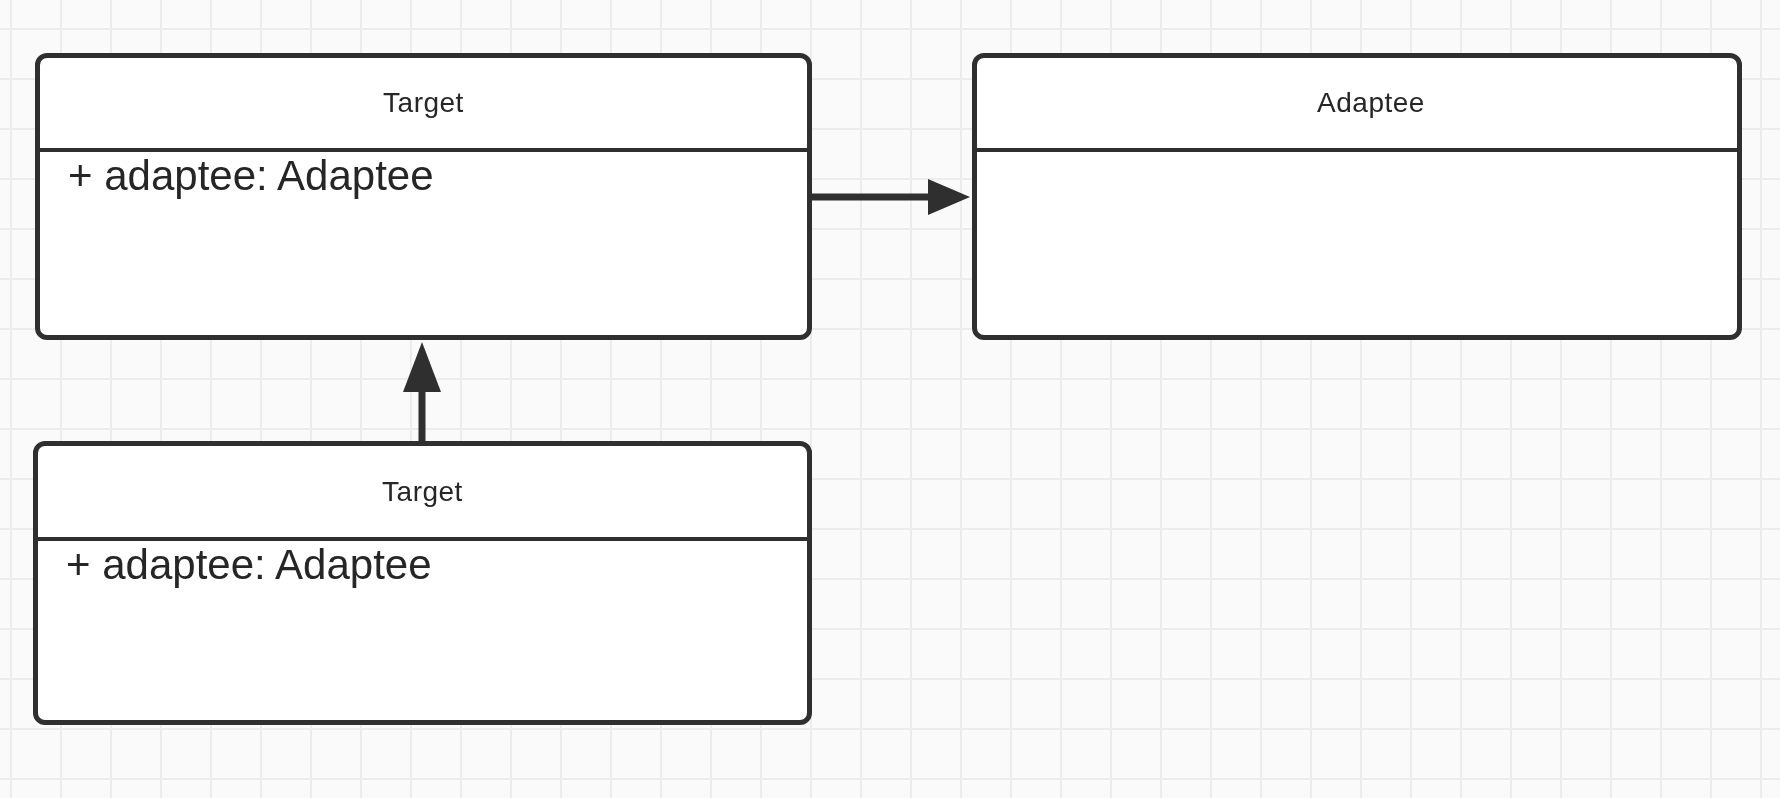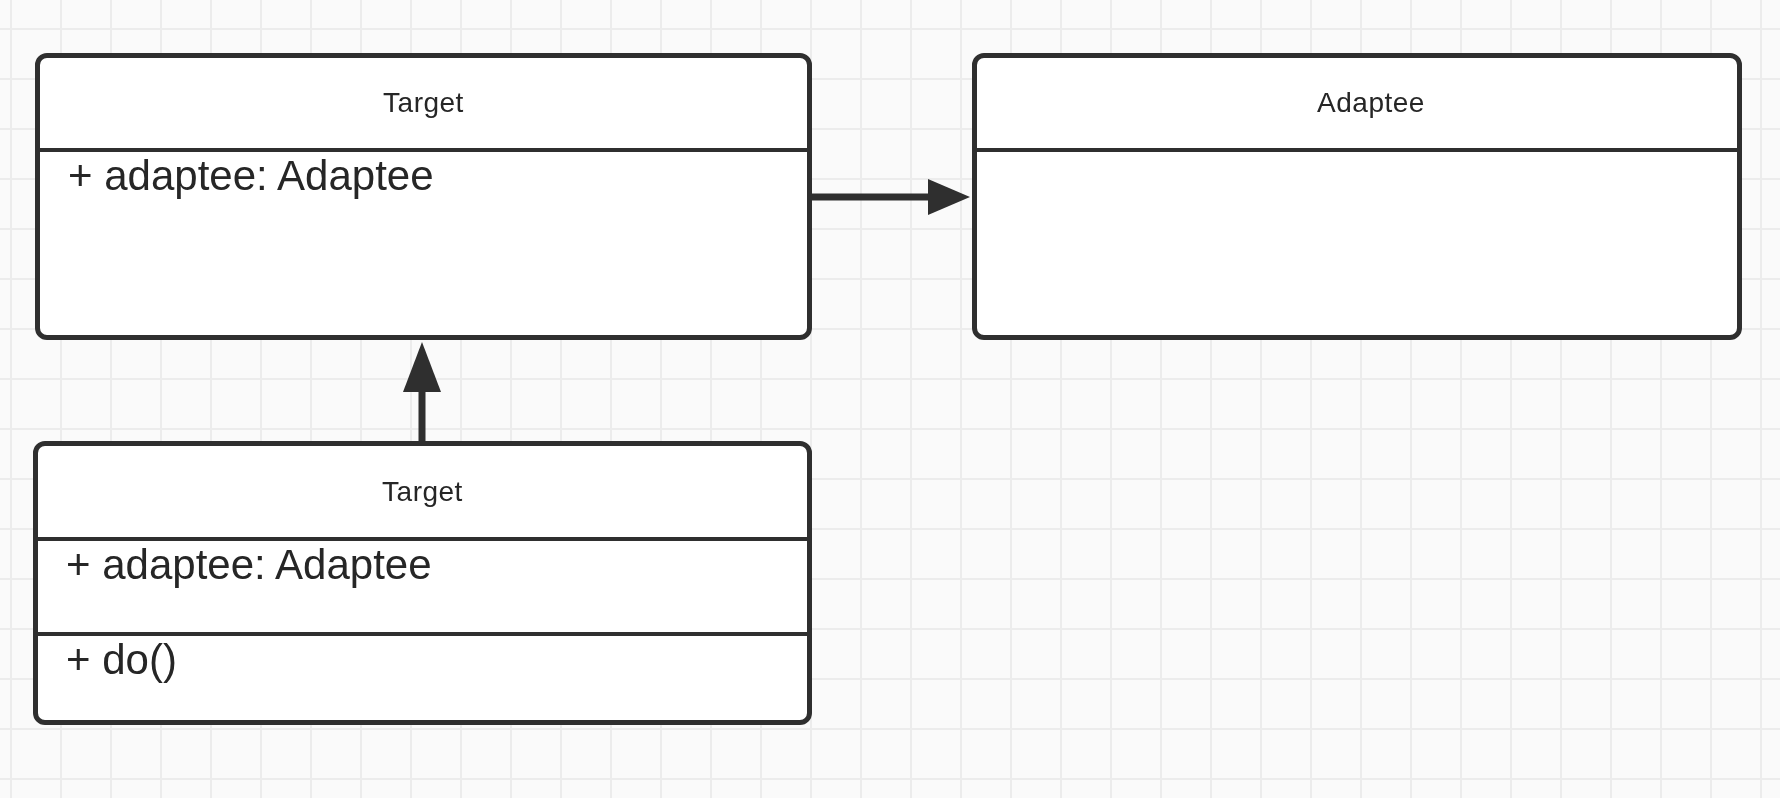--- a/index.html
+++ b/index.html
@@ -85,23 +85,20 @@
     <div class="row row-mid">
       <span></span>
     </div>
   </div>
 
   <div class="uml-class box-client">
     <div class="row row-title">Target</div>
     <div class="row row-mid">
       <span>+ adaptee: Adaptee</span>
     </div>
-    <div class="row row-bottom">
-      <span>+ do()</span>
-    </div>
   </div>
 
   <svg class="arrow" style="left:810px; top:175px;" width="165" height="44" xmlns="http://www.w3.org/2000/svg">
     <line x1="2" y1="22" x2="122" y2="22"></line>
     <polygon points="118,4 160,22 118,40"></polygon>
   </svg>
 
   <svg class="arrow" style="left:399px; top:338px;" width="46" height="104" xmlns="http://www.w3.org/2000/svg">
     <line x1="23" y1="50" x2="23" y2="103"></line>
     <polygon points="23,4 42,54 4,54"></polygon>

